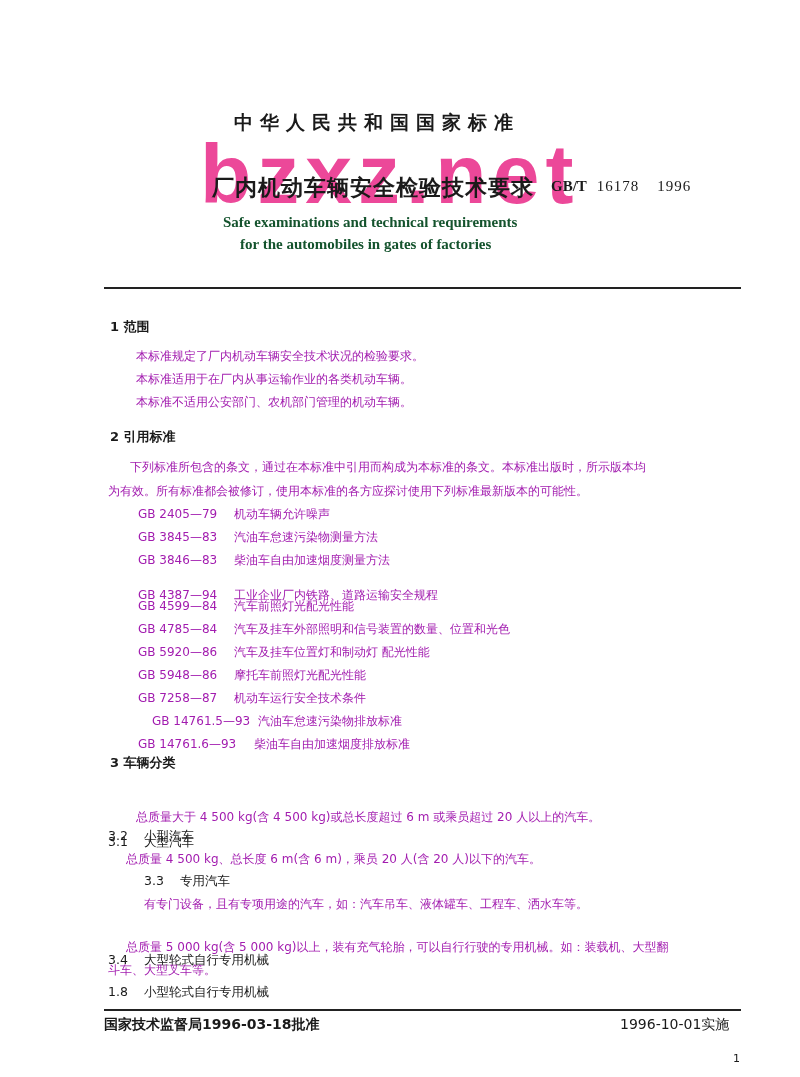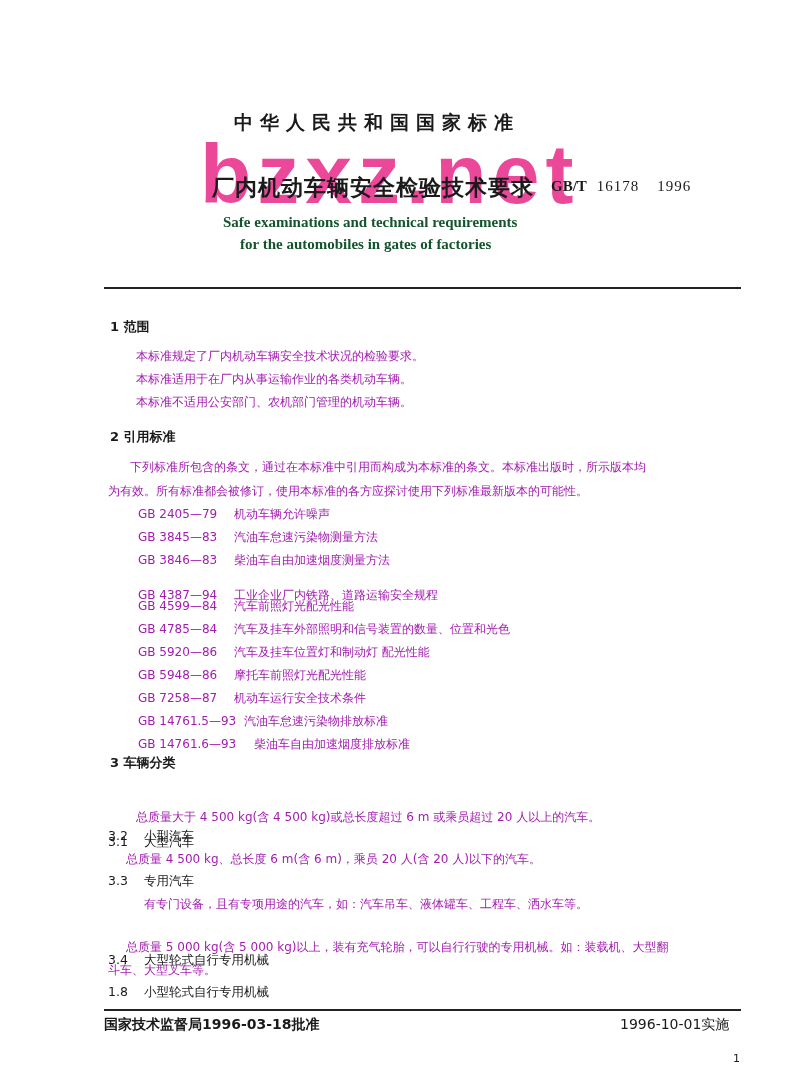--- a/index.html
+++ b/index.html
@@ -60,32 +60,32 @@
 
 <div class="abs body" style="left:138px; top:506px;"><span class="std-code">GB 2405—79</span><span>机动车辆允许噪声</span></div>
 <div class="abs body" style="left:138px; top:529px;"><span class="std-code">GB 3845—83</span><span>汽油车怠速污染物测量方法</span></div>
 <div class="abs body" style="left:138px; top:552px;"><span class="std-code">GB 3846—83</span><span>柴油车自由加速烟度测量方法</span></div>
 <div class="abs body" style="left:138px; top:575px;margin-top:12px;"><span class="std-code">GB 4387—94</span><span>工业企业厂内铁路、道路运输安全规程</span></div>
 <div class="abs body" style="left:138px; top:598px;"><span class="std-code">GB 4599—84</span><span>汽车前照灯光配光性能</span></div>
 <div class="abs body" style="left:138px; top:621px;"><span class="std-code">GB 4785—84</span><span>汽车及挂车外部照明和信号装置的数量、位置和光色</span></div>
 <div class="abs body" style="left:138px; top:644px;"><span class="std-code">GB 5920—86</span><span>汽车及挂车位置灯和制动灯  配光性能</span></div>
 <div class="abs body" style="left:138px; top:667px;"><span class="std-code">GB 5948—86</span><span>摩托车前照灯光配光性能</span></div>
 <div class="abs body" style="left:138px; top:690px;"><span class="std-code">GB 7258—87</span><span>机动车运行安全技术条件</span></div>
-<div class="abs body" style="left:138px; top:713px;"><span class="std-code" style="width:106px;">GB 14761.5—93</span><span>汽油车怠速污染物排放标准</span></div>
+<div class="abs body" style="left:138px; top:713px;"><span class="std-code" style="width:106px;margin-left:14px;">GB 14761.5—93</span><span>汽油车怠速污染物排放标准</span></div>
 <div class="abs body" style="left:138px; top:736px;"><span class="std-code" style="width:116px;">GB 14761.6—93</span><span>柴油车自由加速烟度排放标准</span></div>
 
 <div class="abs h1" style="left:110px; top:754px;">3  车辆分类</div>
 
 <div class="abs sub" style="left:108px; top:786px;margin-top:48px;"><span style="display:inline-block;width:36px;">3.1</span><span>大型汽车</span></div>
 <div class="abs body" style="left:136px; top:809px;">总质量大于 4 500 kg(含 4 500 kg)或总长度超过 6 m 或乘员超过 20 人以上的汽车。</div>
 
 <div class="abs sub" style="left:108px; top:828px;"><span style="display:inline-block;width:36px;">3.2</span><span>小型汽车</span></div>
 <div class="abs body" style="left:126px; top:851px;">总质量 4 500 kg、总长度 6 m(含 6 m)，乘员 20 人(含 20 人)以下的汽车。</div>
 
-<div class="abs sub" style="left:108px; top:873px;"><span style="display:inline-block;width:36px;">3.3</span><span>专用汽车</span></div>
+<div class="abs sub" style="left:108px; top:873px;"><span style="display:inline-block;width:36px;margin-left:36px;">3.3</span><span>专用汽车</span></div>
 <div class="abs body" style="left:144px; top:896px;text-align:right;">有专门设备，且有专项用途的汽车，如：汽车吊车、液体罐车、工程车、洒水车等。</div>
 
 <div class="abs sub" style="left:108px; top:916px;margin-top:36px;"><span style="display:inline-block;width:36px;">3.4</span><span>大型轮式自行专用机械</span></div>
 <div class="abs body" style="left:126px; top:939px;">总质量 5 000 kg(含 5 000 kg)以上，装有充气轮胎，可以自行行驶的专用机械。如：装载机、大型翻</div>
 <div class="abs body" style="left:108px; top:962px;">斗车、大型叉车等。</div>
 
 <div class="abs sub" style="left:108px; top:984px;"><span style="display:inline-block;width:36px;">1.8</span><span>小型轮式自行专用机械</span></div>
 
 <div class="rule" style="top:1009px;"></div>
 

